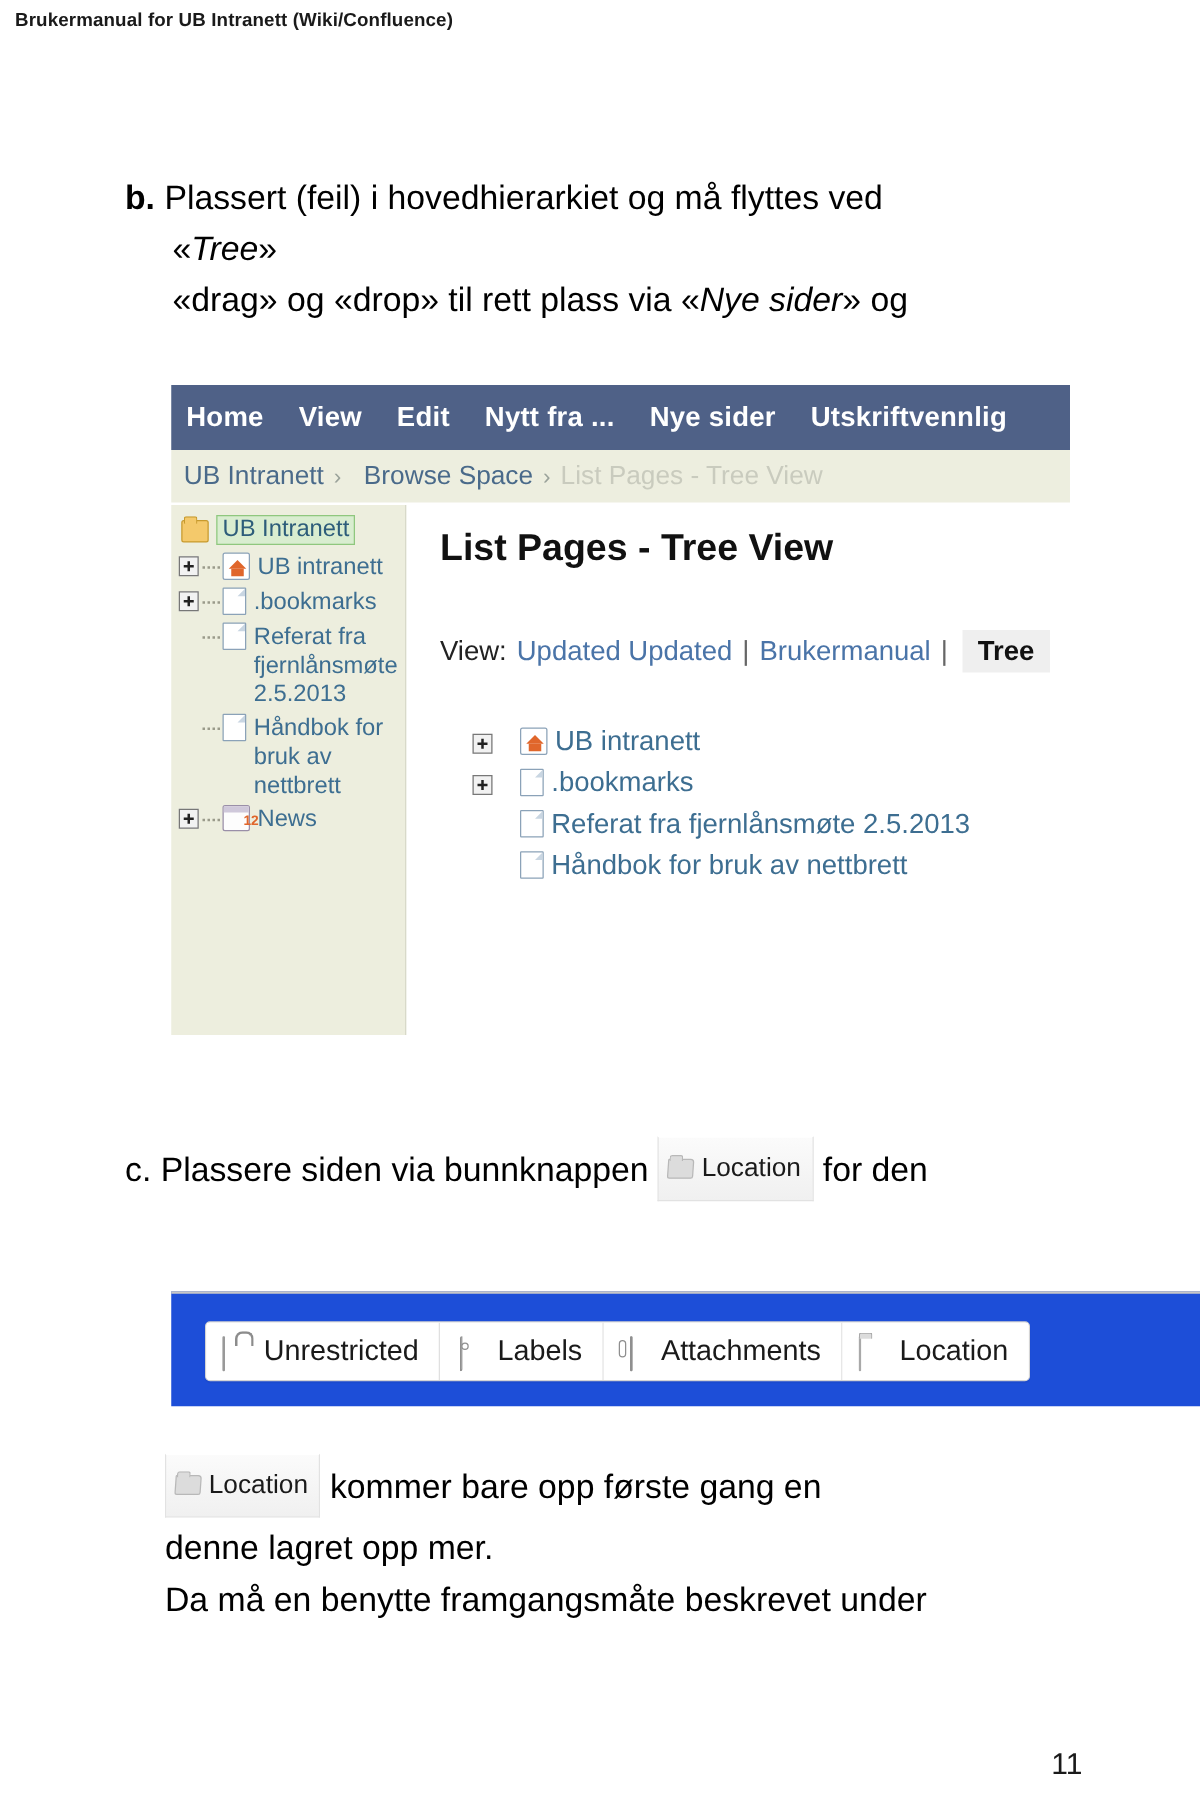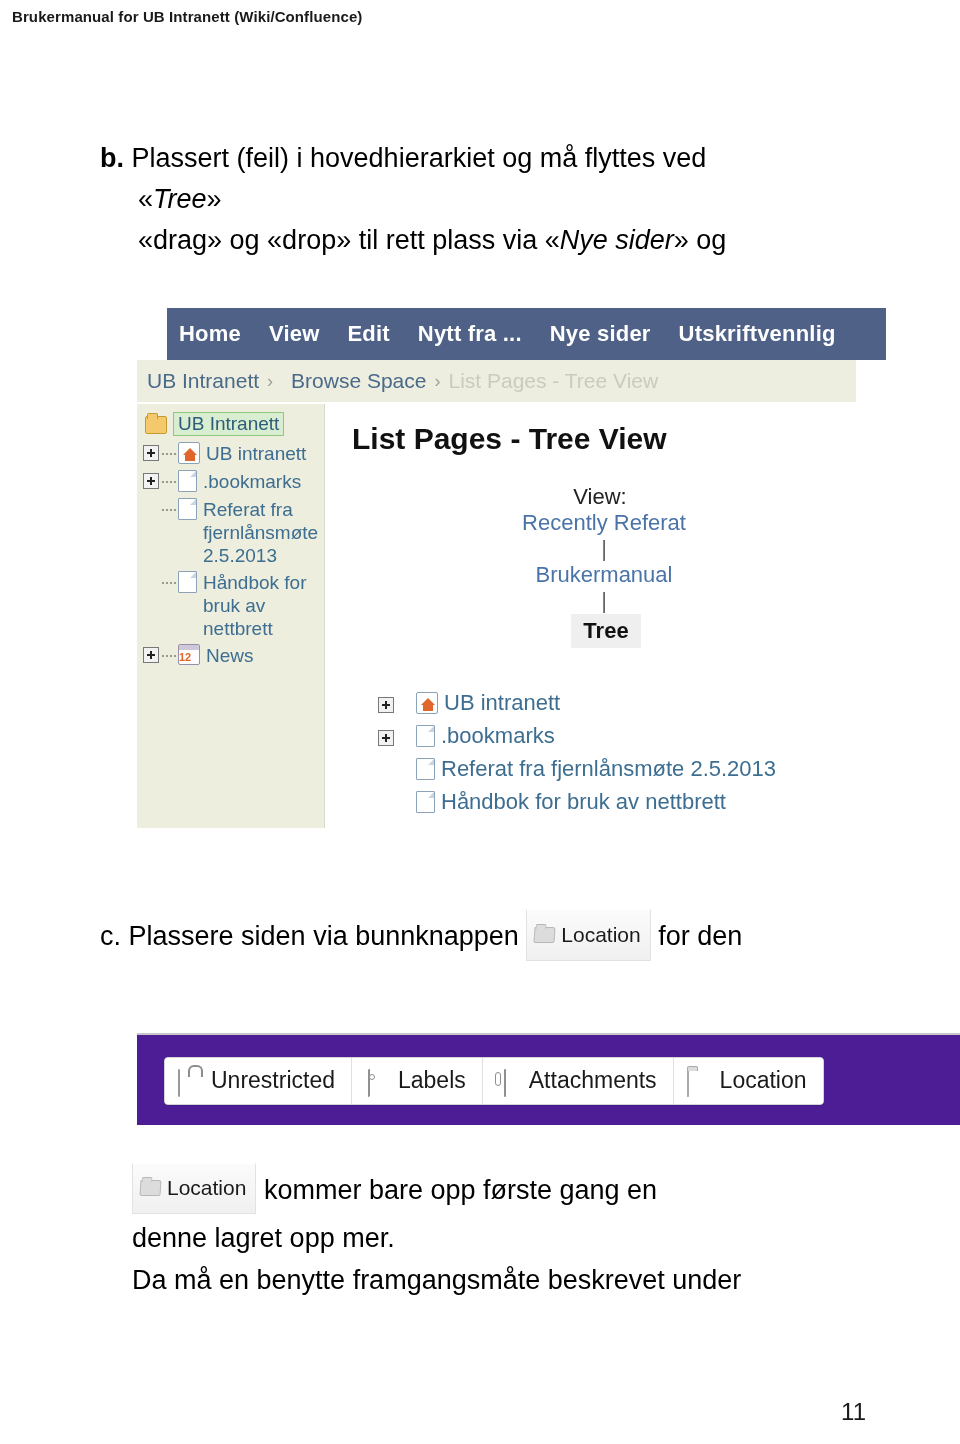--- a/index.html
+++ b/index.html
@@ -47,21 +47,20 @@
     height: 520px;
     background: #ffffff;
   }
   .cf-nav {
     position: absolute; left: 0; top: 0;
     width: 719px; height: 52px;
     background: #4f6187;
     display: flex;
     align-items: center;
     overflow: hidden;
-    margin-left: 30px;
   }
   .cf-nav-item {
     color: #ffffff;
     font-size: 22px;
     font-weight: bold;
     white-space: nowrap;
     padding: 0 0 0 0;
     margin-right: 28px;
     letter-spacing: 0.2px;
   }
@@ -173,36 +172,36 @@
   .ic-cal {
     background: #fdfdfd; border: 1px solid #9a8fa8;
     width: 22px; height: 21px; border-radius: 2px;
   }
   .ic-cal::before {
     content:""; position:absolute; left:0; top:0;
     width:20px; height:5px; background:#cfc8da;
   }
   .ic-cal-n {
     position:absolute; left:0; top:6px; width:28px;
-    text-align:left; font-size:11px; font-weight:bold; color:#e0662b;
+    text-align:right; font-size:11px; font-weight:bold; color:#e0662b;
     font-family:"Liberation Sans", sans-serif; line-height:12px;
   }
 
   .cf-main {
     position: absolute; left: 189px; top: 96px;
     width: 530px; height: 424px;
     background: #ffffff;
     padding: 18px 0 0 26px;
   }
   .cf-title { font-size: 30px; font-weight: bold; color: #111; }
   .cf-viewline {
-    margin-top: 28px;
+    margin-top: 48px;
     font-size: 22px;
     color: #333;
-    display: flex; align-items: center; flex-direction: column;
+    display: flex; align-items: center;
   }
   .cf-viewline .vl-label { color: #222; margin-right: 8px; }
   .cf-viewline .vl-link { color: #4a74a8; }
   .cf-viewline .vl-pipe { color: #666; margin: 0 8px; }
   .cf-viewline .vl-active {
     font-weight: bold; color: #111;
     background: #efefef; padding: 4px 12px; margin-left: 4px;
   }
   .cf-tree { margin-top: 42px; margin-left: 26px; }
   .cf-tree .t-row {
@@ -256,21 +255,21 @@
     border:1px solid #b8b8b8; border-bottom:none;
     border-radius: 2px 2px 0 0;
   }
 
   
   .shot2 {
     position: absolute;
     left: 137px; top: 1033px;
     width: 823px;
     height: 92px;
-    background: #4c1d95;
+    background: #1d4ed8;
     border-top: 2px solid #c7c7c7;
   }
   .btnbar {
     position: absolute;
     left: 27px; top: 22px;
     display: flex;
     background: #ffffff;
     border: 1px solid #d4d4d4;
     border-radius: 4px;
     box-shadow: 0 1px 1px rgba(0,0,0,0.06);
@@ -426,21 +425,21 @@
         </div>
         <span class="lbl">News</span>
       </div>
     </div>
 
     <div class="cf-main">
       <div class="cf-title">List Pages - Tree View</div>
 
       <div class="cf-viewline">
         <span class="vl-label">View:</span>
-        <span class="vl-link">Recently Referat</span>
+        <span class="vl-link">Updated Updated</span>
         <span class="vl-pipe">|</span>
         <span class="vl-link">Brukermanual</span>
         <span class="vl-pipe">|</span>
         <span class="vl-active">Tree</span>
       </div>
 
       <div class="cf-tree">
         <div class="t-row">
           <div class="plus"></div>
           <div class="t-pad"></div>

